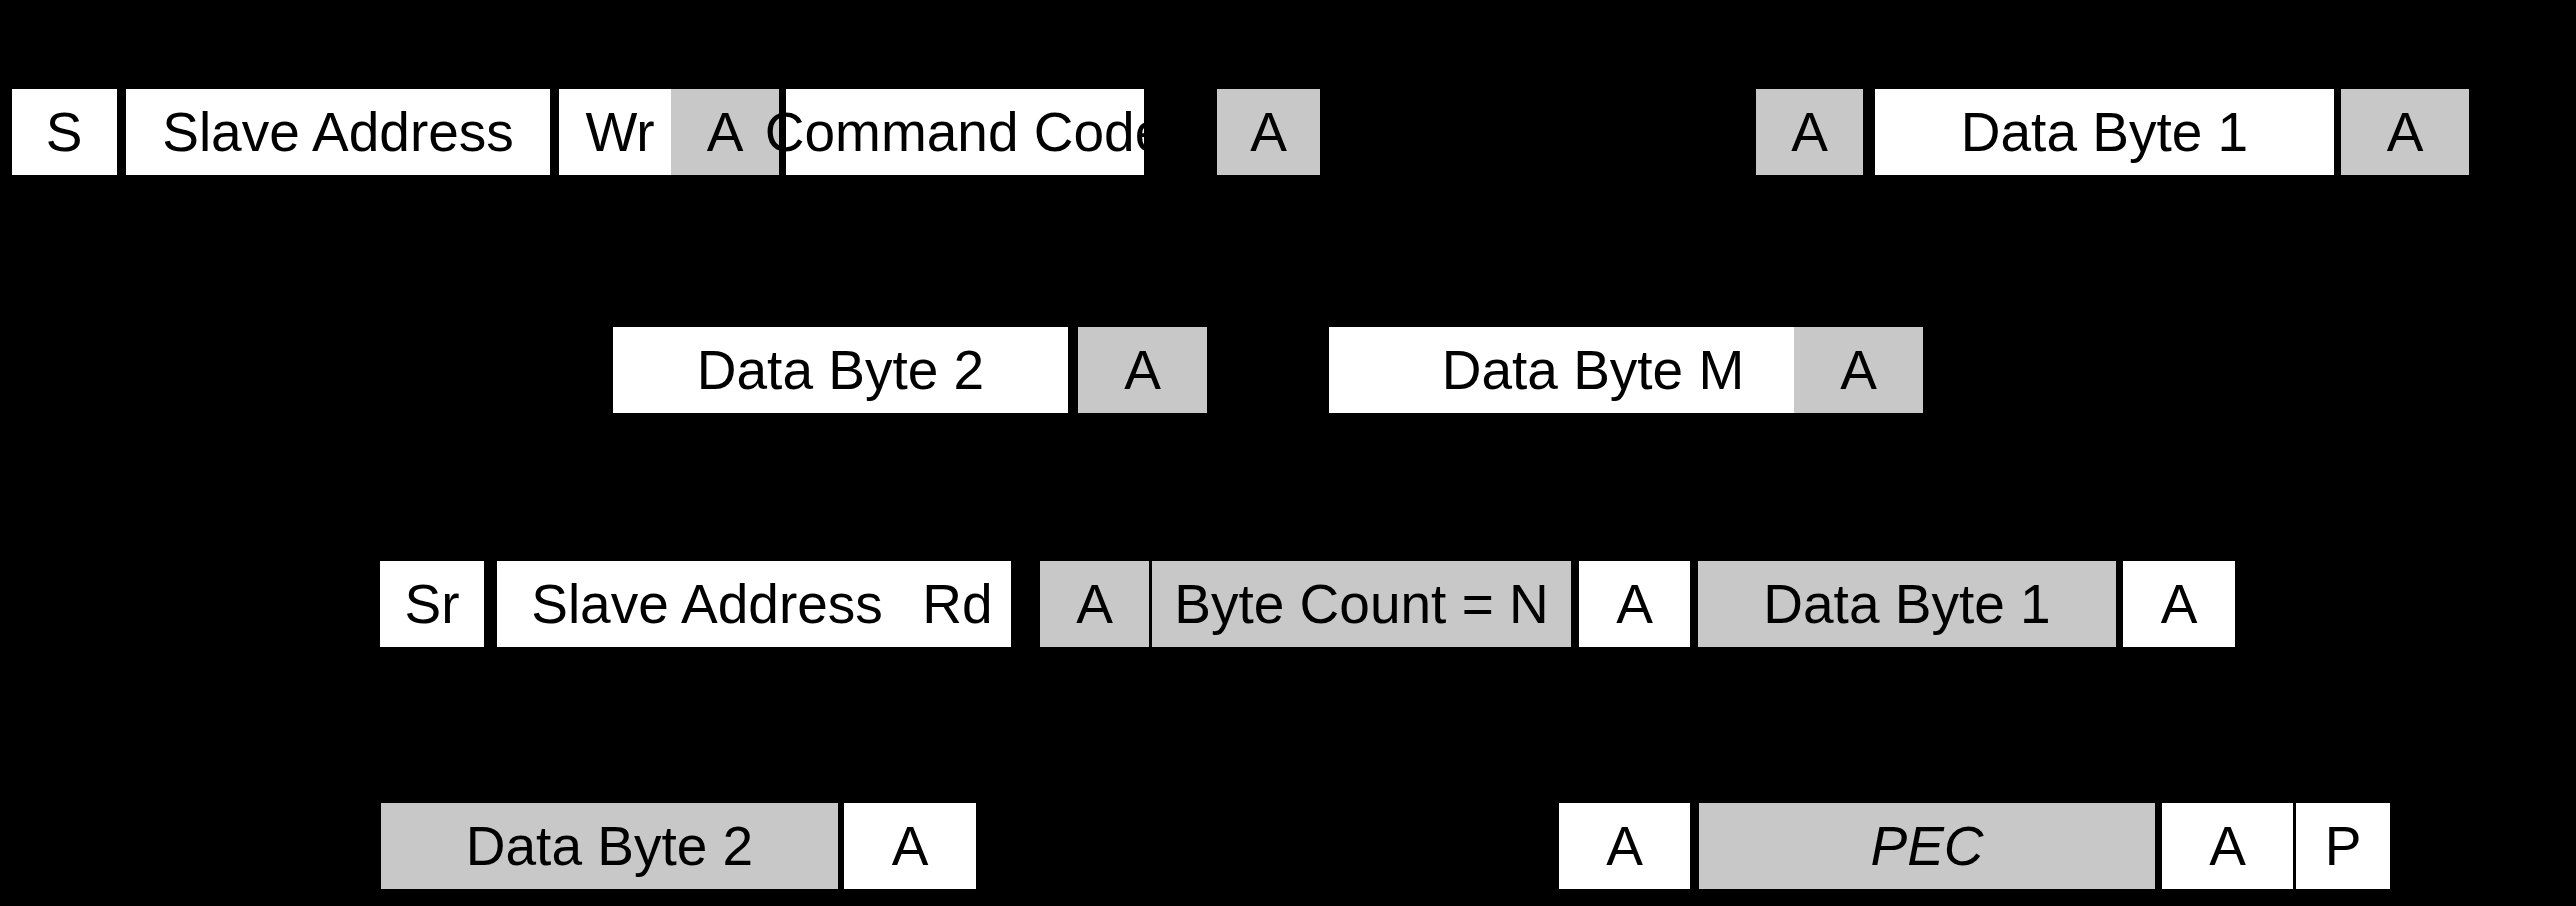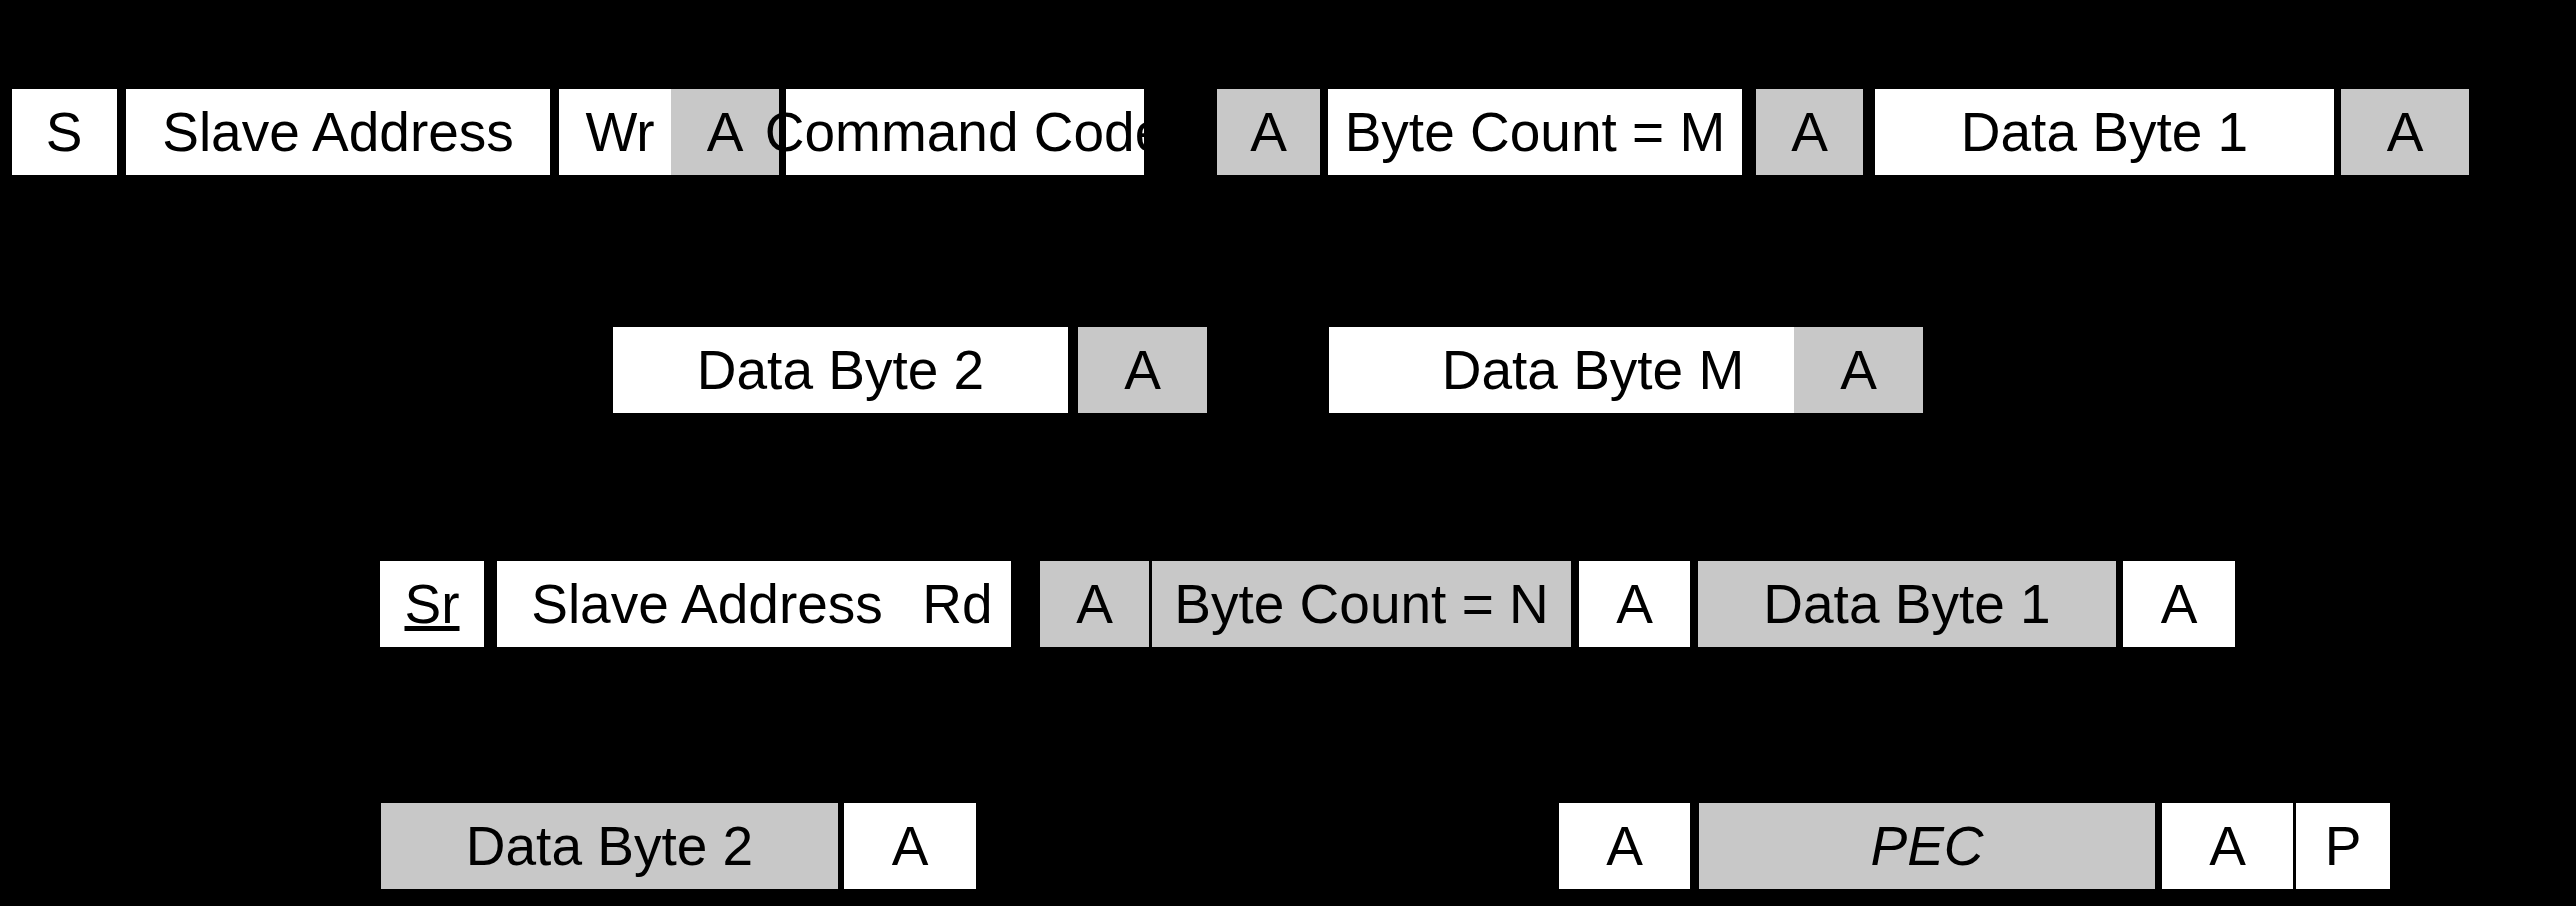--- a/index.html
+++ b/index.html
@@ -34,31 +34,30 @@
 <body>
 
 <div class="stage" style="--bg: #000000; --master: #ffffff; --slave: #c8c8c8; --txt: #000000;">
 
   <div class="box m" style="left:11.6px;   top:89px; width:105px;">S</div>
   <div class="box m" style="left:126px;  top:89px; width:424px;">Slave Address</div>
   <div class="box m" style="left:559px;  top:89px; width:122px;">Wr</div>
   <div class="box s" style="left:671px;  top:89px; width:108px;">A</div>
   <div class="box m" style="left:786px;  top:89px; width:358px;">Command Code</div>
   <div class="box s" style="left:1217px; top:89px; width:103px;">A</div>
-  <div class="box m" style="left:1328px; top:89px; width:414px;">Byte Count = M</div>
   <div class="box s" style="left:1756px; top:89px; width:107px;">A</div>
   <div class="box m" style="left:1875px; top:89px; width:459px;">Data Byte 1</div>
   <div class="box s" style="left:2341px; top:89px; width:128px;">A</div>
 
   <div class="box m" style="left:613px;  top:327px; width:455px;">Data Byte 2</div>
   <div class="box s" style="left:1078px; top:327px; width:129px;">A</div>
   <div class="box m" style="left:1329px; top:327px; width:528px;">Data Byte M</div>
   <div class="box s" style="left:1794px; top:327px; width:129px;">A</div>
 
-  <div class="box m" style="left:380px;  top:561px; width:104px;text-decoration:underline;">Sr</div>
+  <div class="box m" style="left:380px;  top:561px; width:104px;">Sr</div>
   <div class="box m" style="left:497px;  top:561px; width:420px;">Slave Address</div>
   <div class="box m" style="left:904px;  top:561px; width:107px;">Rd</div>
   <div class="box s" style="left:1040px; top:561px; width:109px;">A</div>
   <div class="box s" style="left:1152px; top:561px; width:419px;">Byte Count = N</div>
   <div class="box m" style="left:1579px; top:561px; width:111px;">A</div>
   <div class="box s" style="left:1698px; top:561px; width:418px;">Data Byte 1</div>
   <div class="box m" style="left:2123px; top:561px; width:112px;">A</div>
 
   <div class="box s" style="left:381px;  top:803px; width:457px;">Data Byte 2</div>
   <div class="box m" style="left:844px;  top:803px; width:132px;">A</div>

